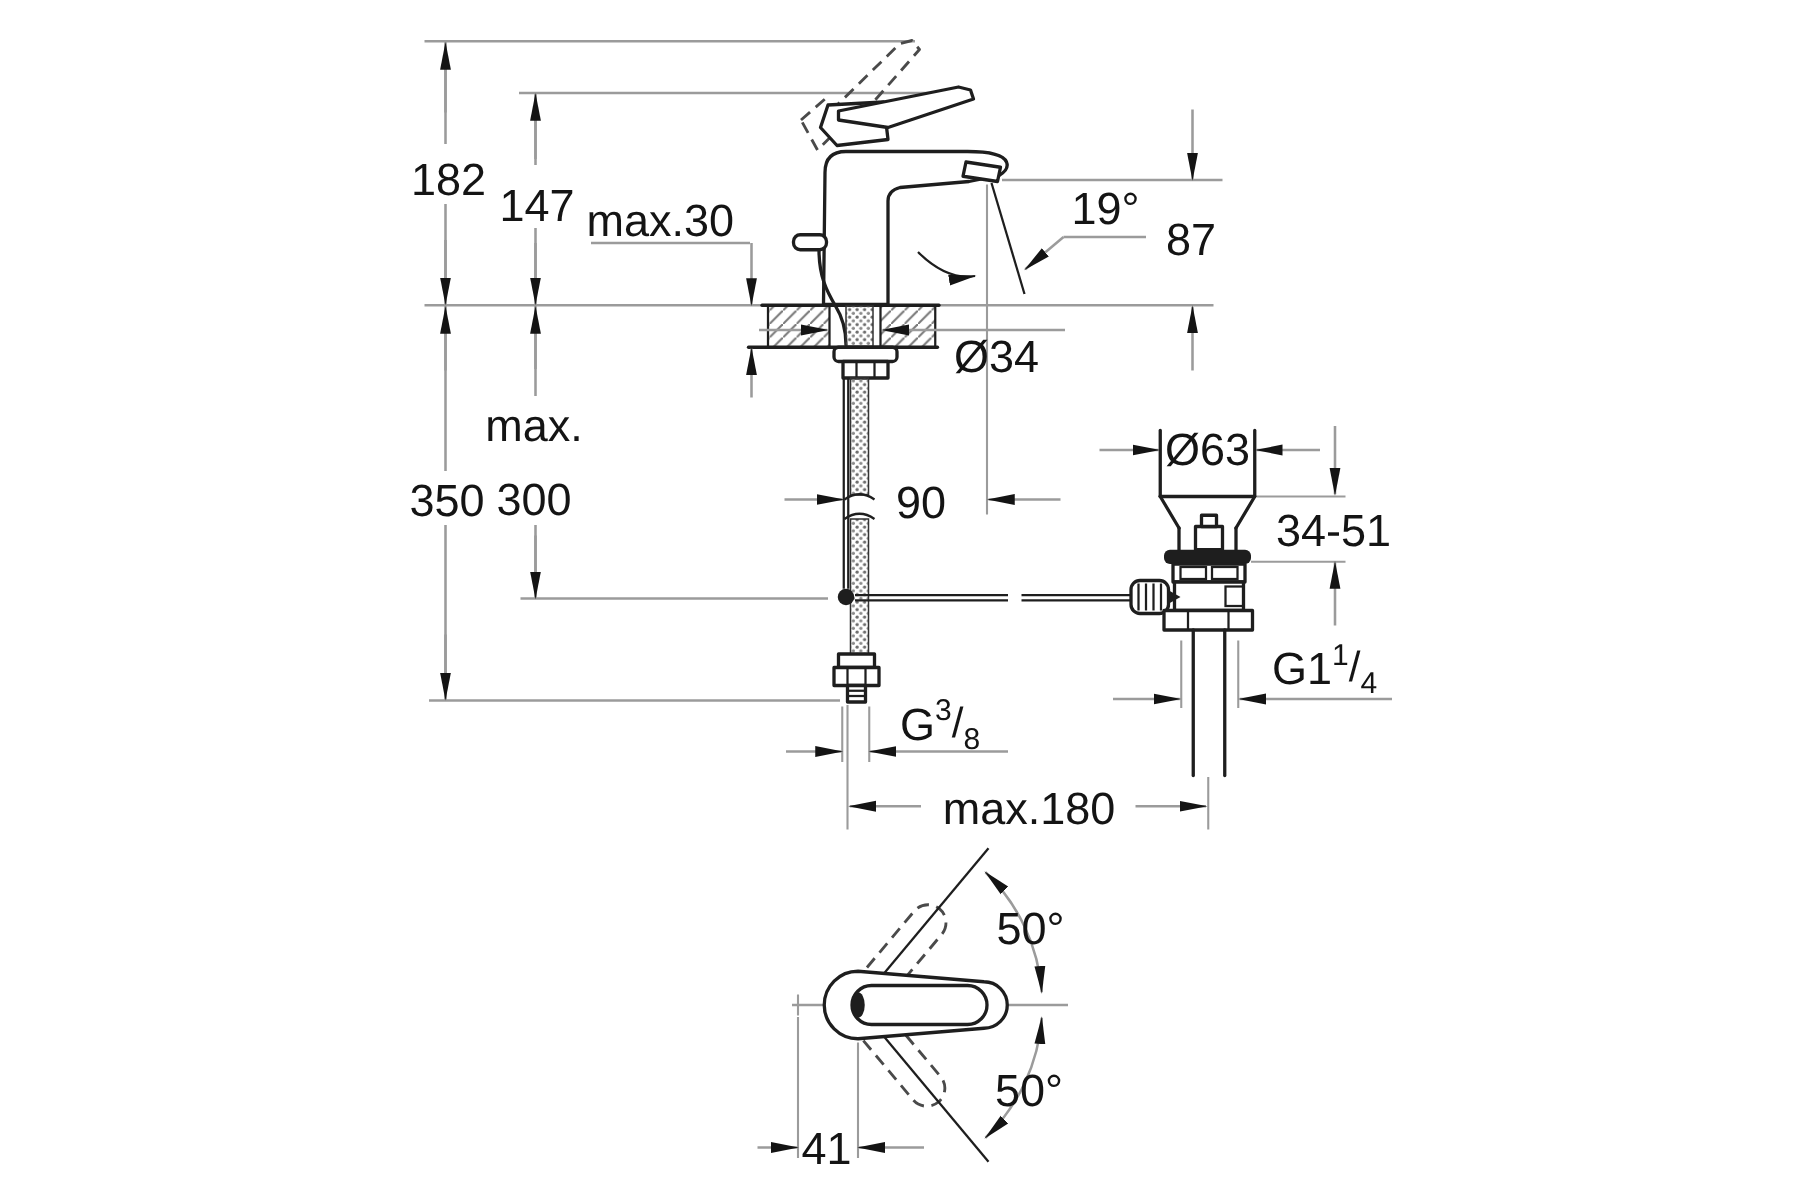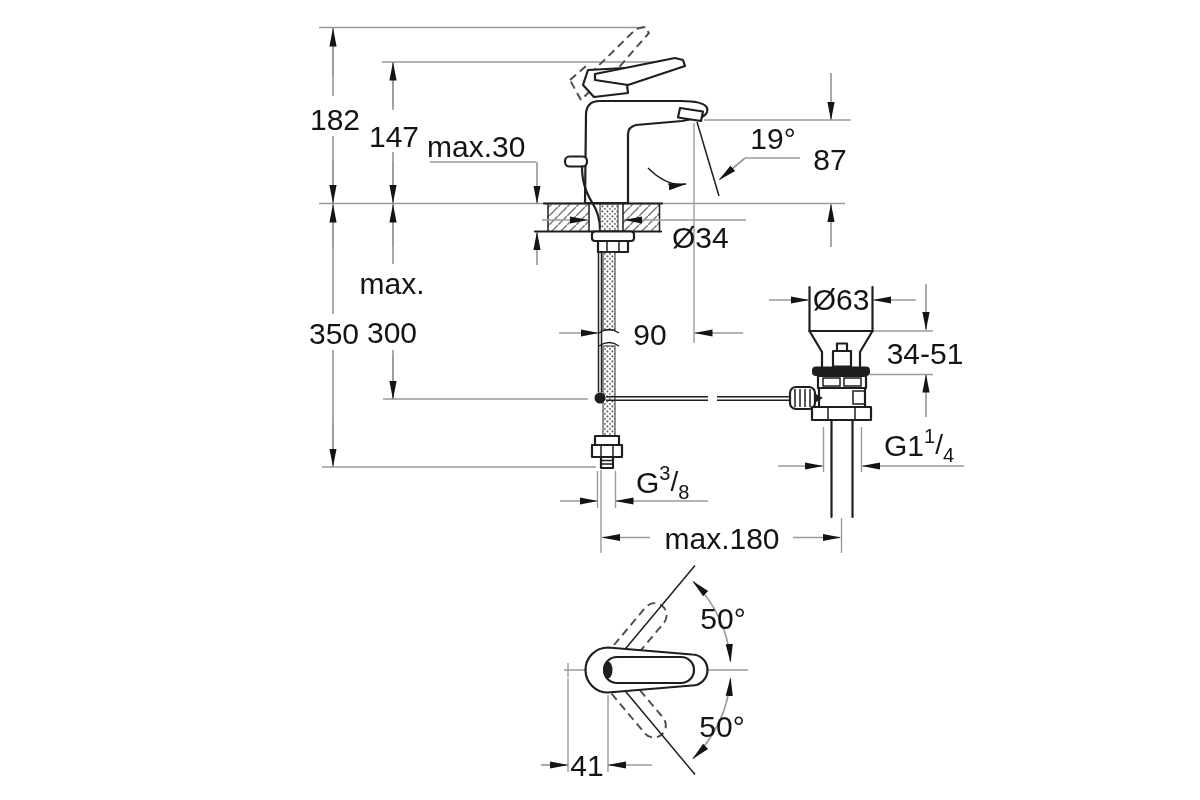--- a/index.html
+++ b/index.html
@@ -2,21 +2,21 @@
 <html style="--ink: #1e1e1e; --dim: #9b9b9b; --txt: #141414; --bg: #ffffff;"><head>
 <meta charset="utf-8">
 <style>
   :root{
     --ink:#1e1e1e;
     --dim:#9b9b9b;
     --txt:#141414;
     --bg:#ffffff;
   }
   html,body{margin:0;padding:0;background:var(--bg);}
-  .stage{width:1032px;height:800px;position:relative;background:var(--bg);overflow:hidden;margin-left:36px;}
+  .stage{width:1032px;height:800px;position:relative;background:var(--bg);overflow:hidden;}
   svg{display:block;}
   .ref{stroke:var(--dim);stroke-width:1.7;fill:none;}
   .refthin{stroke:var(--dim);stroke-width:1.4;fill:none;}
   .ol{stroke:var(--ink);stroke-width:2.2;fill:#fff;stroke-linejoin:round;}
   .oln{stroke:var(--ink);stroke-width:2.2;fill:none;stroke-linejoin:round;stroke-linecap:round;}
   .olt{stroke:var(--ink);stroke-width:1.5;fill:none;}
   .fillink{fill:var(--ink);stroke:none;}
   .dash{stroke:#4a4a4a;stroke-width:1.9;fill:none;stroke-dasharray:8 5;stroke-linejoin:round;}
   .arrline{stroke:var(--dim);stroke-width:1.7;fill:none;}
   .dimtxt{font-family:"Liberation Sans","DejaVu Sans",sans-serif;font-size:30px;fill:var(--txt);}

